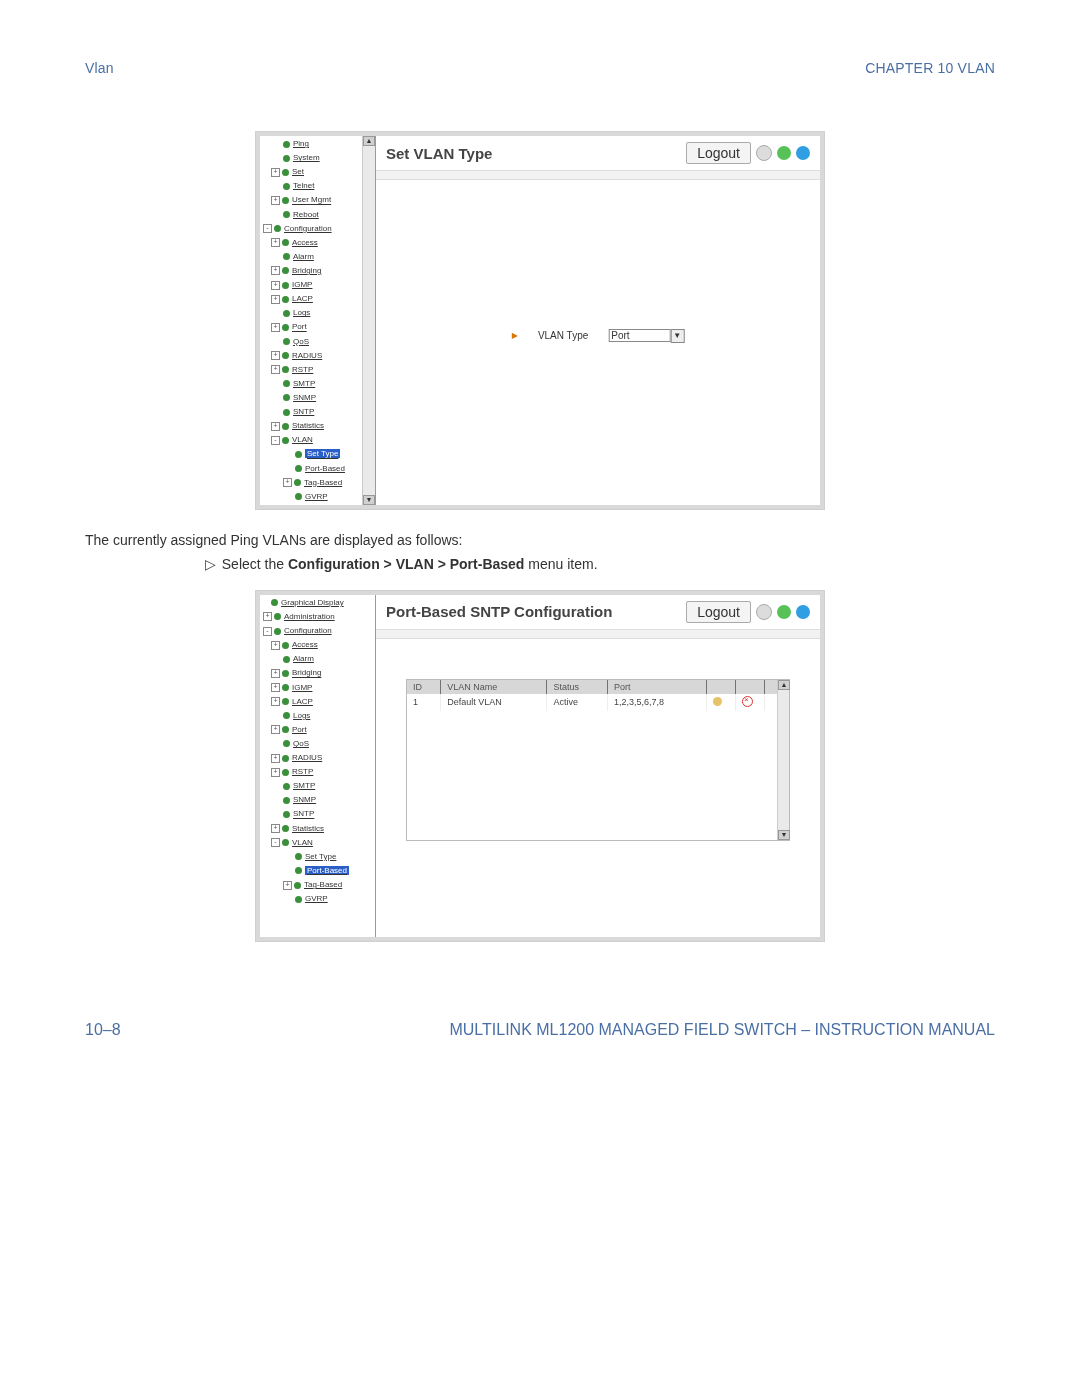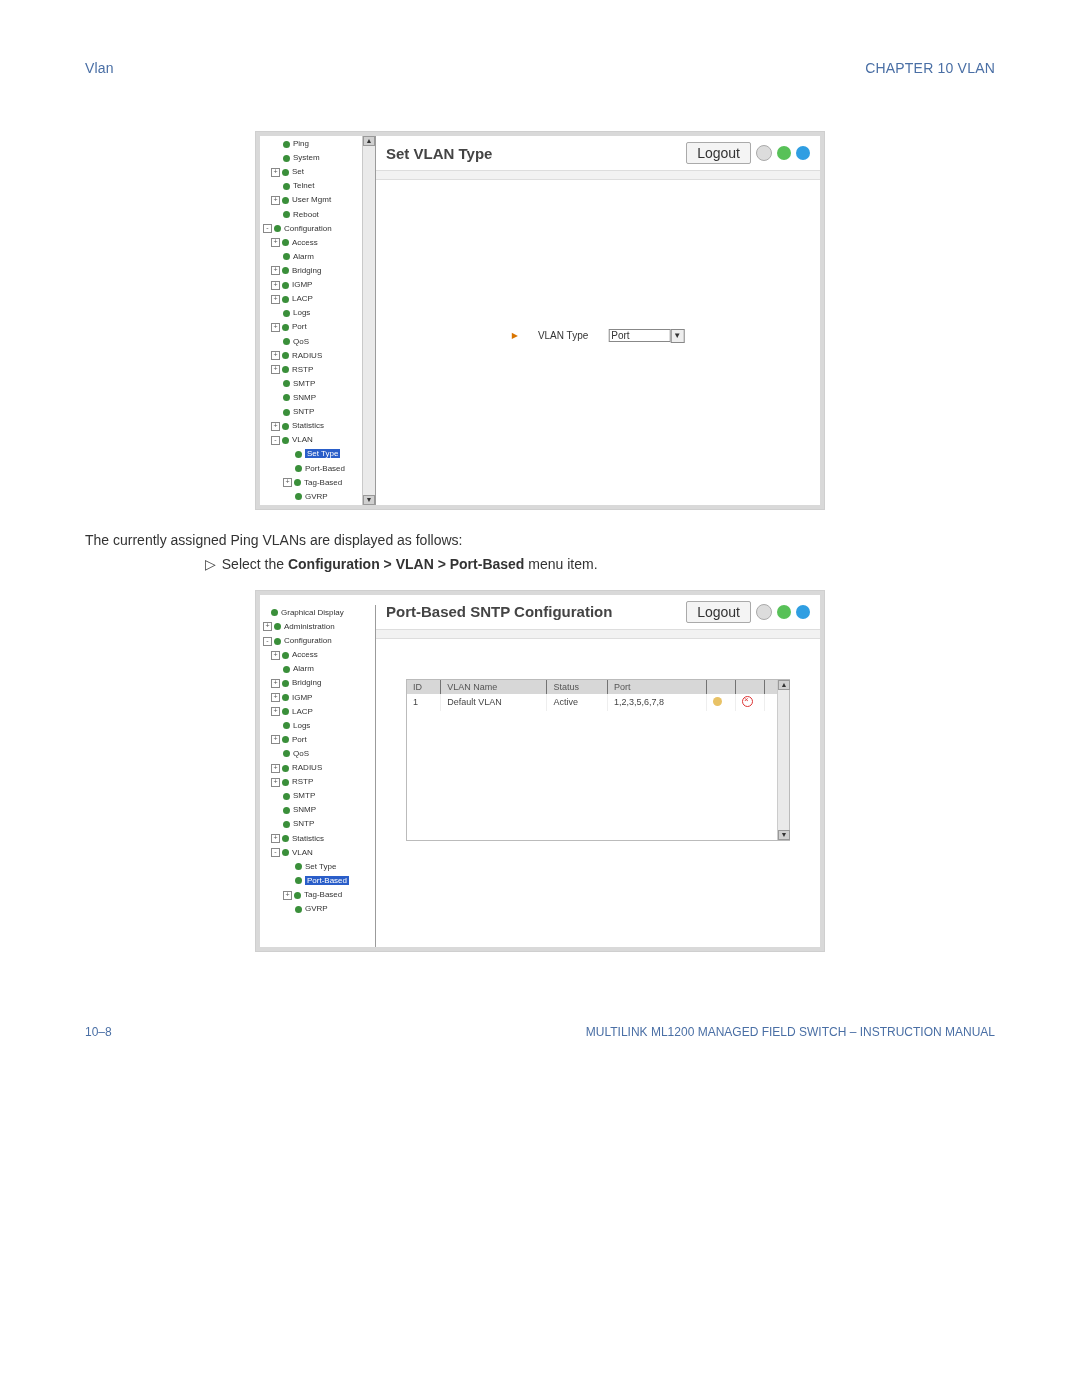--- a/index.html
+++ b/index.html
@@ -34,21 +34,21 @@
   }
   .ss-inner { background:#fff; display:flex; }
   .tree-col {
     width: 113px;
     border-right: 1px solid #9b9b9b;
     position:relative;
     background:#fff;
     font-size:8px;
     padding: 1px 1px 1px 1px;
   }
-  .tree-item { white-space:nowrap; padding:1px 0 1px 2px; line-height:12px; }
+  .tree-item { white-space:nowrap; padding:1px 0 1px 2px; line-height:12px;text-decoration:underline; }
   .lvl1 { padding-left: 2px; }
   .lvl2 { padding-left: 10px; }
   .lvl3 { padding-left: 22px; }
   .lvl4 { padding-left: 34px; }
   .arrow-icon {
     display:inline-block; width:7px; height:7px; background:var(--tree-green);
     border-radius:50%; margin-right:3px; vertical-align:middle;
   }
   .box-icon {
     display:inline-block; width:7px; height:7px; border:1px solid #888; background:#fff;
@@ -95,21 +95,21 @@
   .edit-icon { background:#e8c266; }
   .del-icon-small { background:#fff; border:1px solid #d33; position:relative; }
   .del-icon-small:after { content:"×"; color:#d33; font-size:8px; position:absolute; top:-2px; left:1px; }
   .btn-row { text-align:right; padding:8px 35px 10px 0; }
   .ui-btn { border:1px solid #a5a5a5; background:linear-gradient(#fff,#e4e4e4); font-size:10px; padding:2px 14px; border-radius:3px; display:inline-block; min-width:36px; text-align:center; }
 
   .body-text { font-size:14px; color:#333; margin:8px 0 8px 0; }
   .instruction-row { display:flex; align-items:flex-start; gap:6px; margin-left:120px; margin-top:6px; font-size:14px; }
   .tri { font-size:14px; color:#444; }
 
-  .footer-row { position:absolute; bottom:40px; left:85px; right:85px; display:flex; justify-content:space-between; font-size:12px; color:var(--blue);margin-top:46px; }
+  .footer-row { position:absolute; bottom:40px; left:85px; right:85px; display:flex; justify-content:space-between; font-size:16px; color:var(--blue);margin-top:46px; }
 </style>
 </head>
 <body>
 
 <div class="page">
 
   <div class="hdr-row">
     <span>Vlan</span>
     <span>CHAPTER 10  VLAN</span>
   </div>
@@ -181,21 +181,21 @@
 
     <div class="instruction-row">
       <span class="tri">▷</span>
       <span>
         <span>Select the </span><b>Configuration &gt; VLAN &gt; Port-Based</b><span> menu item.</span>
       </span>
     </div>
 
     <div class="screenshot" style="margin-top:18px;">
       <div class="ss-inner">
-        <div class="tree-col" id="tree2" style="min-height:340px;margin-top:10px;">
+        <div class="tree-col" id="tree2" style="min-height:340px;">
             <div class="tree-item lvl2"><span class="arrow-icon"></span><span class="label">Graphical Display</span></div>
             <div class="tree-item lvl1"><span class="box-icon">+</span><span class="arrow-icon"></span><span class="label">Administration</span></div>
             <div class="tree-item lvl1"><span class="box-icon">-</span><span class="arrow-icon"></span><span class="label">Configuration</span></div>
             <div class="tree-item lvl2"><span class="box-icon">+</span><span class="arrow-icon"></span><span class="label">Access</span></div>
             <div class="tree-item lvl3"><span class="arrow-icon"></span><span class="label">Alarm</span></div>
             <div class="tree-item lvl2"><span class="box-icon">+</span><span class="arrow-icon"></span><span class="label">Bridging</span></div>
             <div class="tree-item lvl2"><span class="box-icon">+</span><span class="arrow-icon"></span><span class="label">IGMP</span></div>
             <div class="tree-item lvl2"><span class="box-icon">+</span><span class="arrow-icon"></span><span class="label">LACP</span></div>
             <div class="tree-item lvl3"><span class="arrow-icon"></span><span class="label">Logs</span></div>
             <div class="tree-item lvl2"><span class="box-icon">+</span><span class="arrow-icon"></span><span class="label">Port</span></div>

